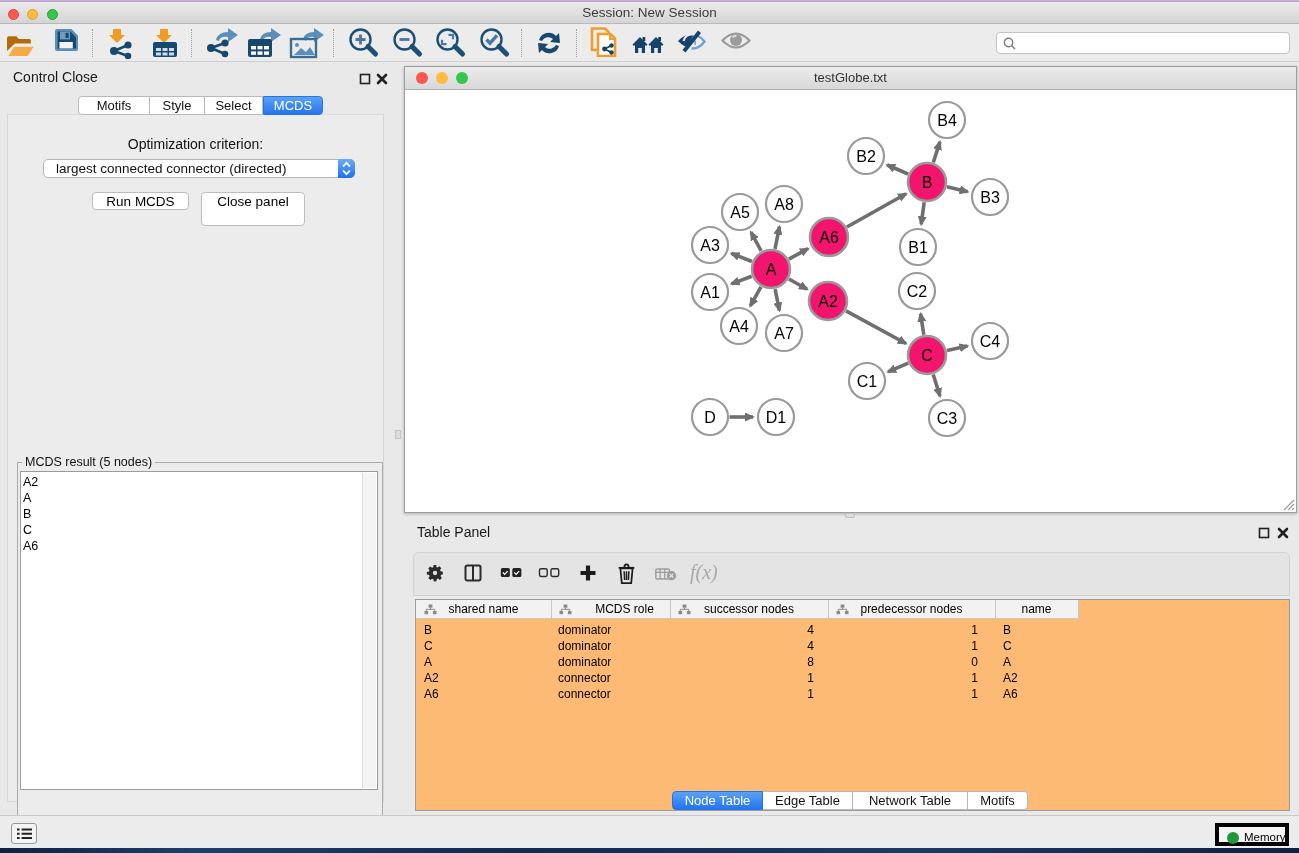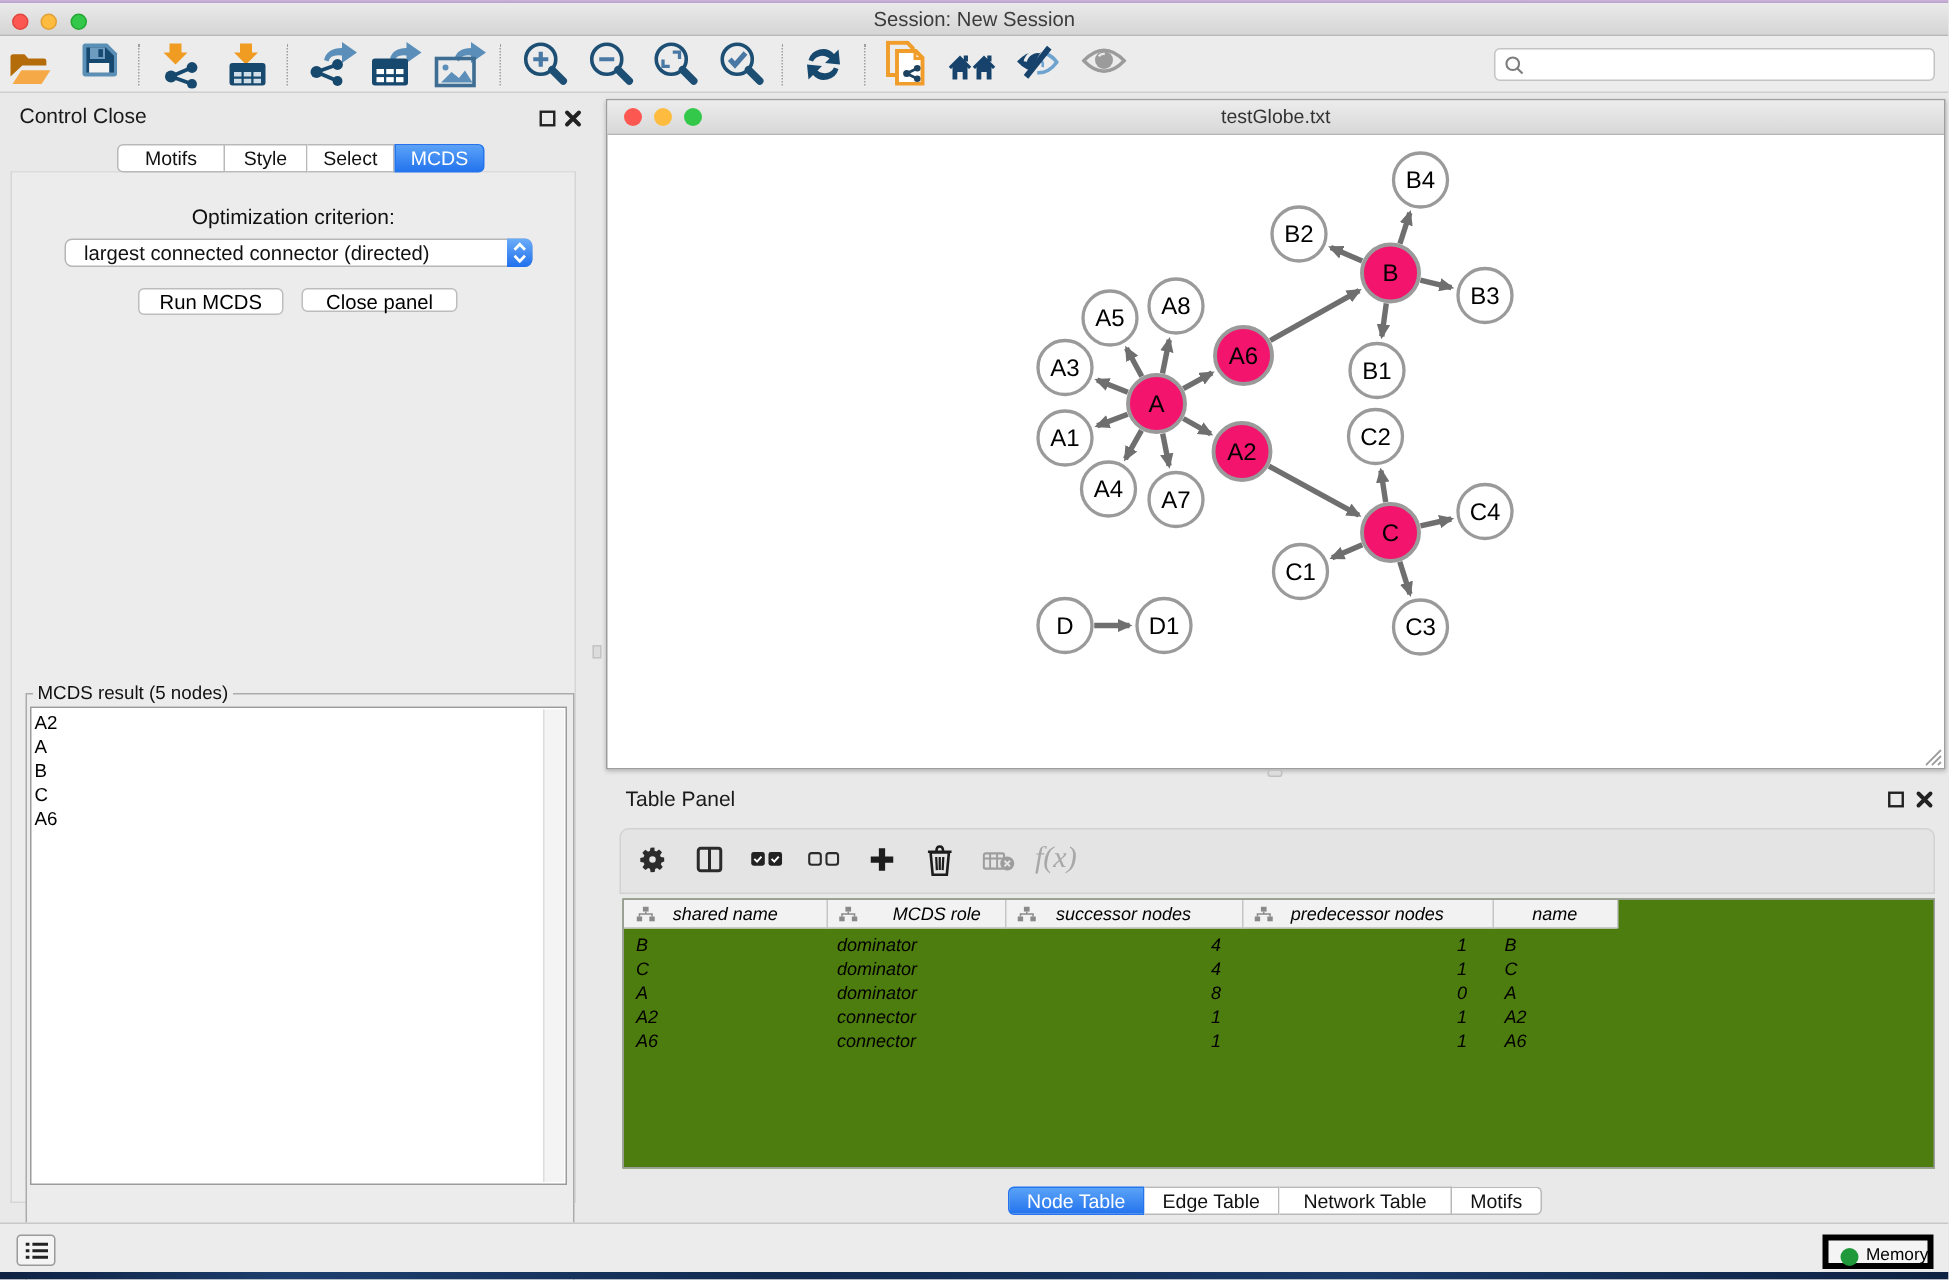--- a/index.html
+++ b/index.html
@@ -41,22 +41,22 @@
   border:1px solid #9e9e9e; box-shadow:0 1px 3px rgba(0,0,0,0.25); }
 #nettitle { left:0; top:0; width:100%; height:23px;
   background:linear-gradient(#ececec,#d8d8d8); border-bottom:1px solid #b3b3b3;
   text-align:center; font-size:13px; color:#333; line-height:22px; }
 .tlw { position:absolute; width:12px; height:12px; border-radius:50%; top:5px; }
 
 #tpanel { left:404px; top:519px; width:895px; height:296px; background:#e9e9e9; }
 #tpTitle { left:13px; top:5px; font-size:14px; color:#1a1a1a; }
 #tpToolbar { left:9px; top:33px; width:877px; height:44px; background:#e4e4e4;
   border:1px solid #d2d2d2; border-radius:6px 6px 0 0; }
-#tblbox { left:11px; top:80px; width:875px; height:180px; background:#4d7c0f;
-  border:1px solid #9c9c9c;font-style:italic; }
+#tblbox { left:11px; top:80px; width:875px; height:212px; background:#fdba74;
+  border:1px solid #9c9c9c; }
 
 #statusbar { left:0; top:815px; width:1299px; height:33px; background:#ececec;
   border-top:1px solid #c8c8c8; }
 #wallBot { left:0; top:848px; width:1299px; height:5px;
   background:linear-gradient(90deg,#0e2142,#1d3f6e 15%,#112a50 40%,#1a3a68 70%,#0e2142); }
 text { font-family:"Liberation Sans", sans-serif; }
 .hsep { top:0; width:1px; height:19px; background:#c6c6c6; }
 .hlab { position:absolute; top:0; height:19px; }
 .hico { position:absolute; left:8px; top:4px; }
 .htxt { position:absolute; top:0; height:19px; line-height:19px; text-align:center;
@@ -232,21 +232,21 @@
   <div class="abs" id="combo" style="left:43px;top:97px;width:312px;height:19px;background:#fff;border:1px solid #b6b6b6;border-radius:5px;">
     <div class="abs" style="left:12px;top:0;font-size:13.5px;line-height:18px;color:#111;">largest connected connector (directed)</div>
     <div class="abs" style="right:-1px;top:-1px;width:17px;height:19px;background:linear-gradient(#6cacf8,#2070ee);border-radius:0 5px 5px 0;">
       <svg width="17" height="19" viewBox="0 0 17 19">
         <path d="M5 7.5 L8.5 3.8 L12 7.5" fill="none" stroke="#fff" stroke-width="1.8"></path>
         <path d="M5 11.5 L8.5 15.2 L12 11.5" fill="none" stroke="#fff" stroke-width="1.8"></path>
       </svg>
     </div>
   </div>
   <div class="abs" style="left:92px;top:130px;width:97px;height:18px;background:#fff;border:1px solid #bdbdbd;border-radius:4px;text-align:center;font-size:13.5px;line-height:17px;color:#000;">Run MCDS</div>
-  <div class="abs" style="left:201px;top:130px;width:104px;height:16px;background:#fff;border:1px solid #bdbdbd;border-radius:4px;text-align:center;font-size:13.5px;line-height:17px;color:#000;">Close panel</div>
+  <div class="abs" style="left:201px;top:130px;width:104px;height:34px;background:#fff;border:1px solid #bdbdbd;border-radius:4px;text-align:center;font-size:13.5px;line-height:17px;color:#000;">Close panel</div>
 
   <fieldset class="abs" style="left:17px;top:393px;width:366px;height:407px;border:1px solid #ababab;background:#ececec;">
     <legend style="font-size:12.5px;color:#111;margin-left:4px;padding:0 3px;">MCDS result (5 nodes)</legend>
     <div style="position:absolute;left:2px;top:2px;width:358px;height:319px;background:#fff;border:1px solid #9b9b9b;font-size:12.5px;color:#000;">
       <div style="position:absolute;right:1px;top:1px;width:14px;height:315px;background:#f4f4f4;border-left:1px solid #dcdcdc;"></div>
       <div style="padding:2px 0 0 2px;line-height:16px;">A2<br>A<br>B<br>C<br>A6</div>
     </div>
   </fieldset>
 </div>
 <div class="abs" id="vsplit"></div>

